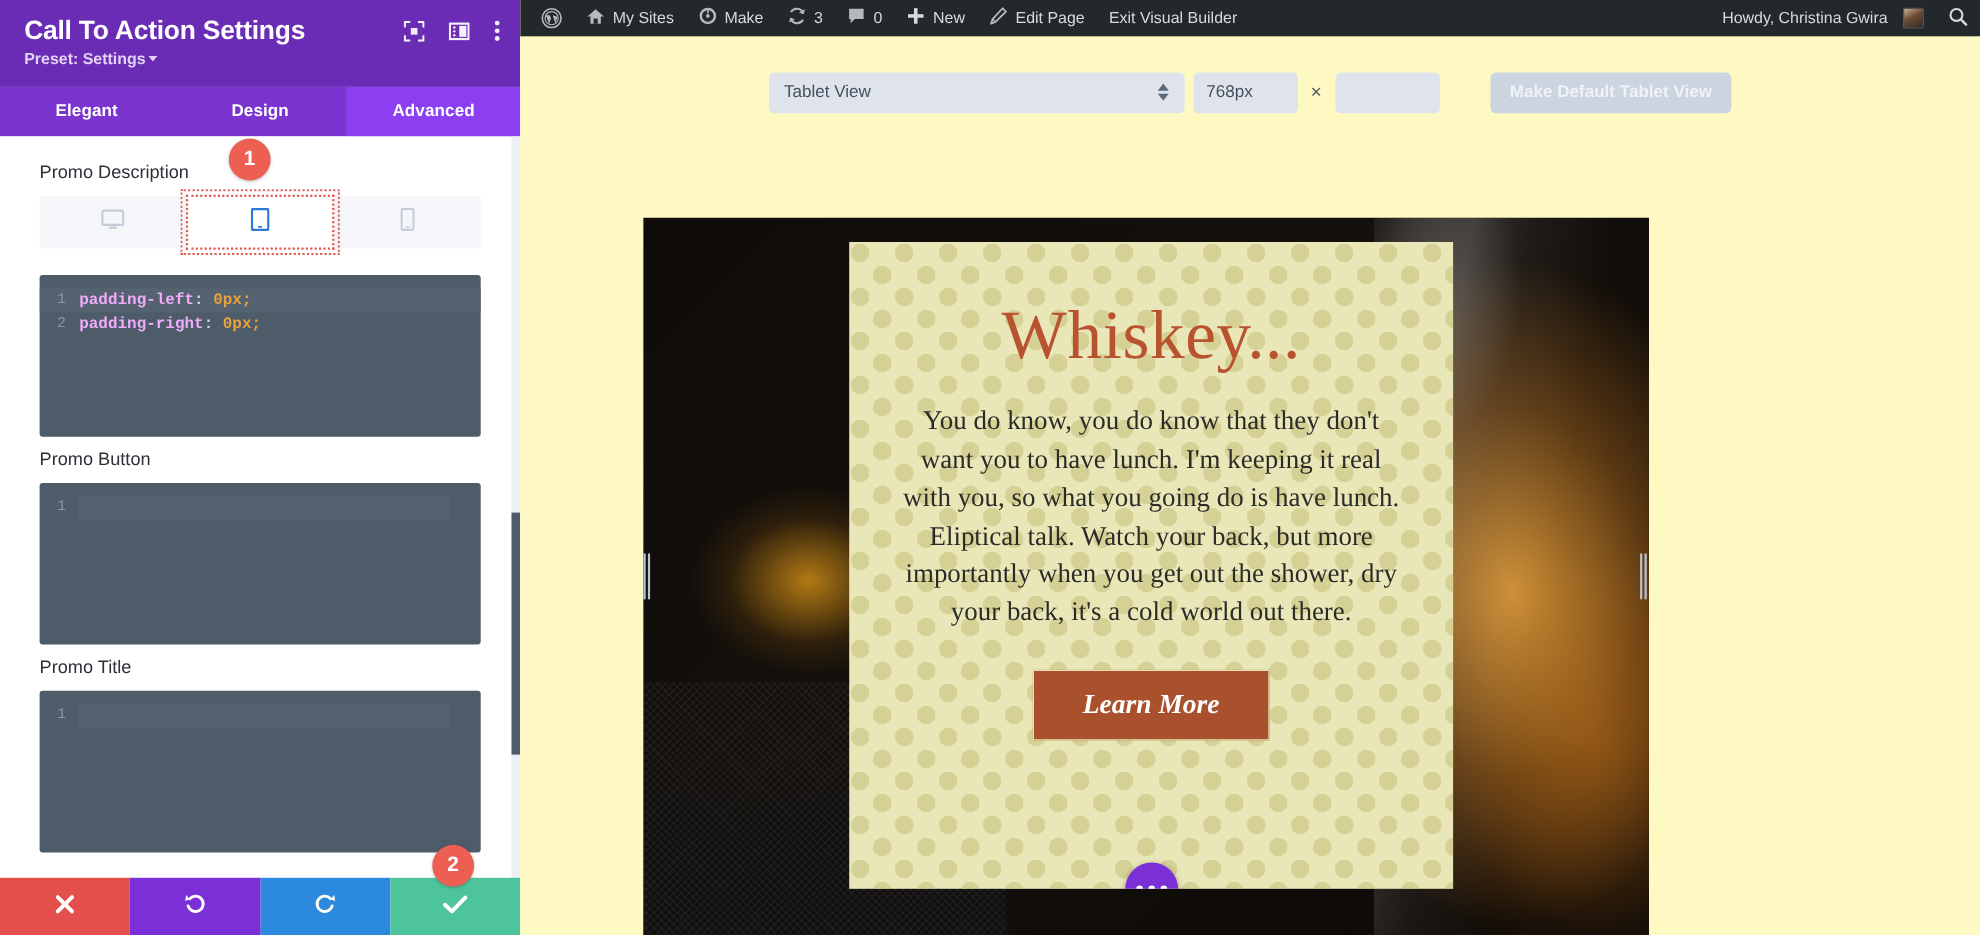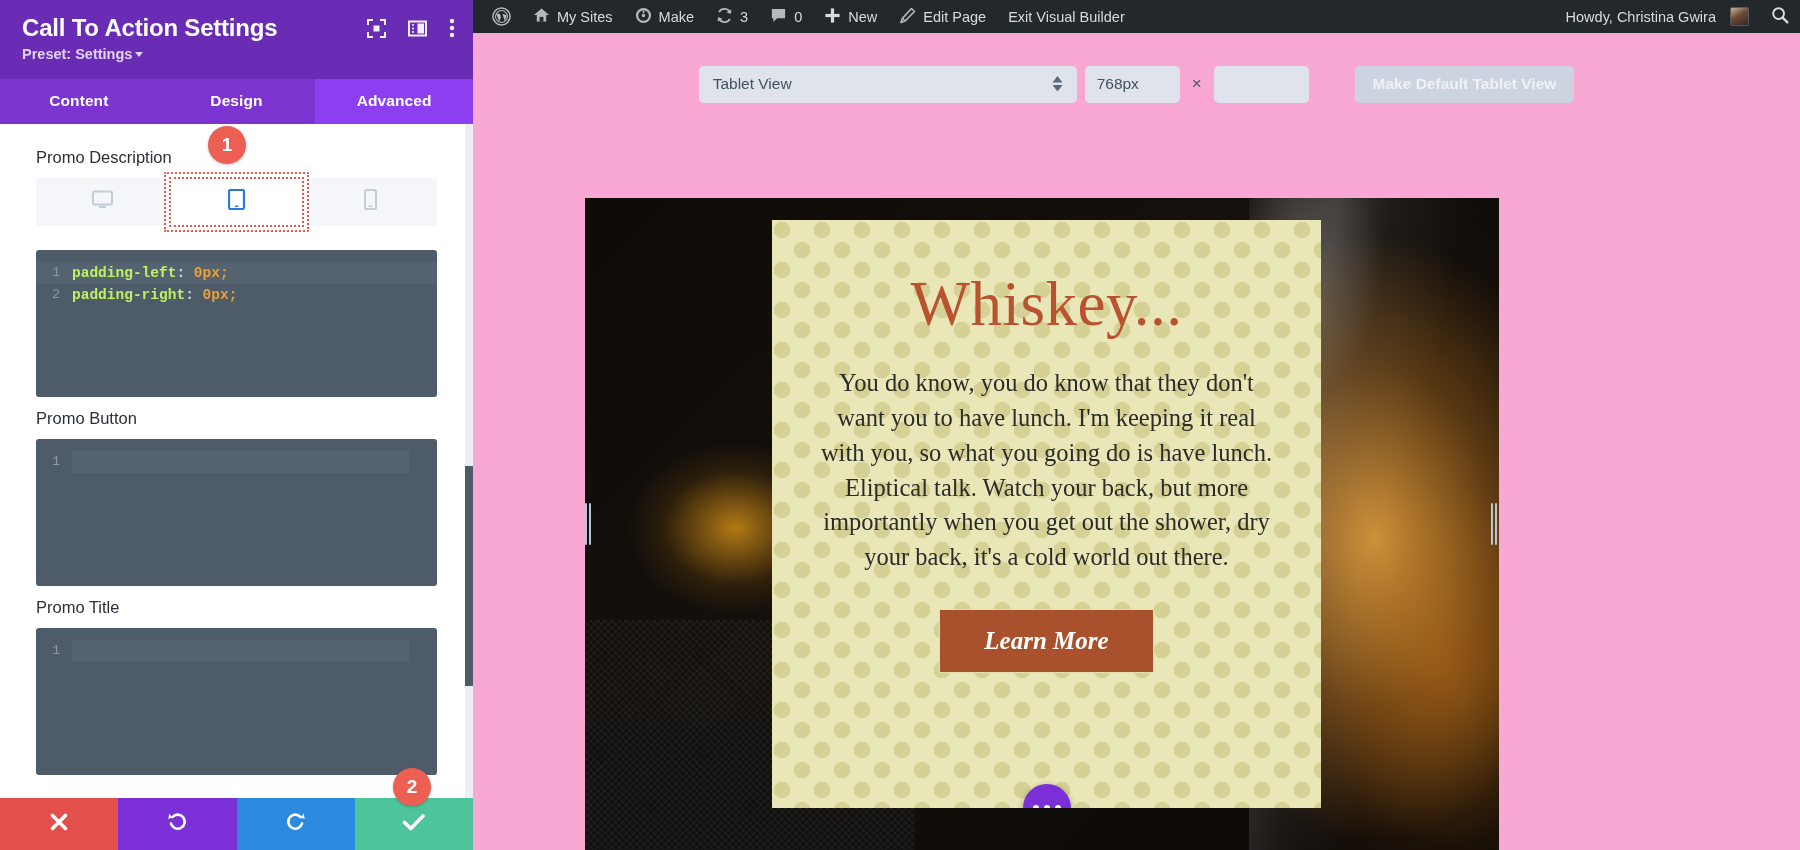--- a/index.html
+++ b/index.html
@@ -93,21 +93,21 @@
   }
   .code-box.tall  { height: 147px; }
   .code-box.tall2 { height: 147px; }
   .code-line { display: flex; align-items: center; height: 22px; }
   .code-line.hl { background: #55626f; }
   .ln {
     width: 36px; text-align: right; padding-right: 12px; flex: 0 0 36px;
     color: #8d98a4; font-size: 13.5px;
   }
   .code-txt { font-size: 14.5px; font-weight: bold; white-space: pre; }
-  .tok-prop { color: #bef264; text-align: center; }
+  .tok-prop { color: #f0abfc; text-align: center; }
   .tok-punc { color: #cdd6e0; }
   .tok-num  { color: #eaa138; }
 
   
   .panel-sb-track {
     position: absolute; right: 0px; top: 0; width: 8px; height: 100%;
     background: #eceff3;
   }
   .panel-sb-thumb {
     position: absolute; right: 0px; width: 8px; border-radius: 0;
@@ -134,21 +134,21 @@
     display: flex; align-items: center; justify-content: center;
     box-shadow: 0 1px 3px rgba(0,0,0,.25); z-index: 40;
     font-family: "Liberation Sans", sans-serif;
   }
   #badge1 { left: 208px; top: 126px; }
   #badge2 { left: 393px; top: 768px; }
 
   
   .builder {
     position: absolute; left: 473px; top: 0;
-    width: 1327px; height: 850px; background: #f9a8d4;
+    width: 1327px; height: 850px; background: #fef9c3;
   }
   .wpbar {
     height: 33px; background: #23282d; display: flex; align-items: center;
     color: #d8dade; font-size: 14.5px; padding: 0 0 0 8px;
   }
   .wpitem {
     display: flex; align-items: center; gap: 7px; padding: 0 11px;
     height: 33px; cursor: pointer; white-space: nowrap;
   }
   .wpitem svg, .wpitem .gl { flex: 0 0 auto; }
@@ -299,21 +299,21 @@
           <svg width="6" height="20" viewBox="0 0 6 20">
             <circle cx="3" cy="3" r="2.2" fill="#fff"></circle>
             <circle cx="3" cy="10" r="2.2" fill="#fff"></circle>
             <circle cx="3" cy="17" r="2.2" fill="#fff"></circle>
           </svg>
         </span>
       </div>
     </div>
 
     <div class="tabs">
-      <div class="tab">Content</div>
+      <div class="tab">Elegant</div>
       <div class="tab">Design</div>
       <div class="tab active">Advanced</div>
     </div>
 
     <div class="panel-body">
       <div class="panel-scroll">
 
         <div class="field-label first">Promo Description</div>
         <div class="device-row">
           <div class="device-cell">

